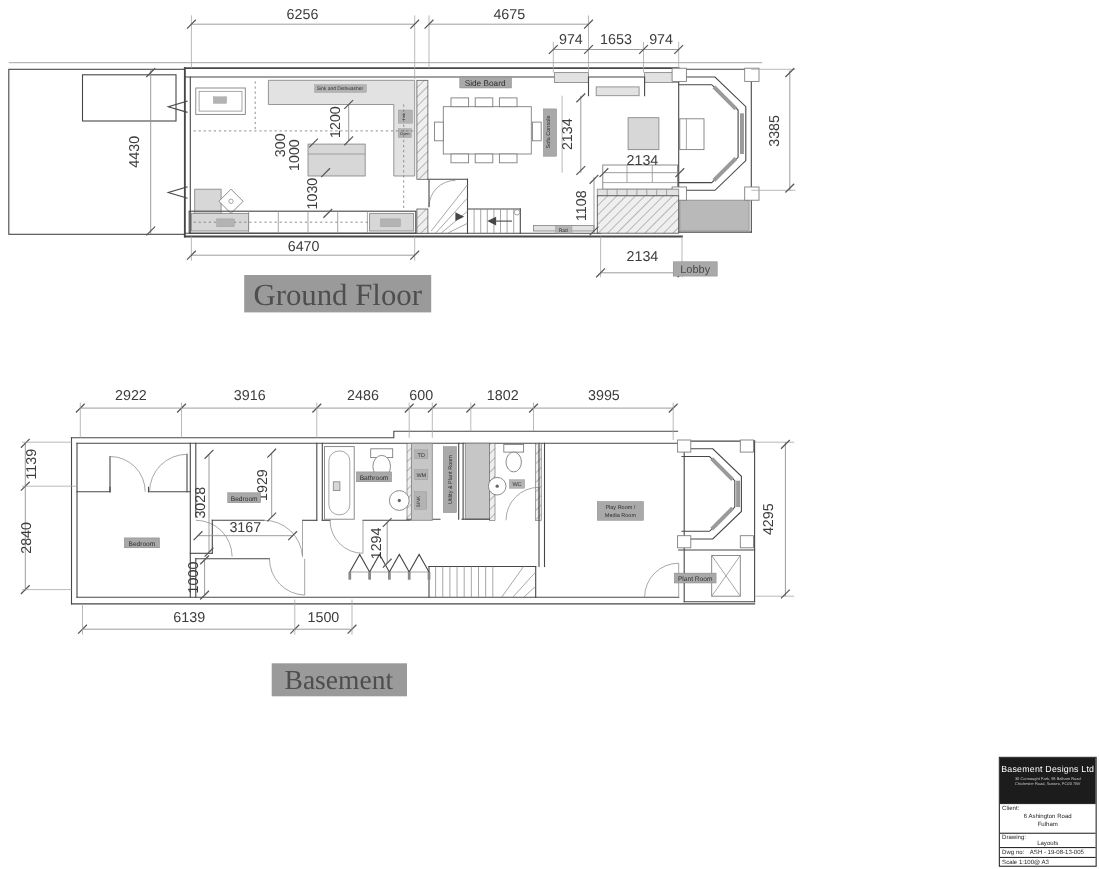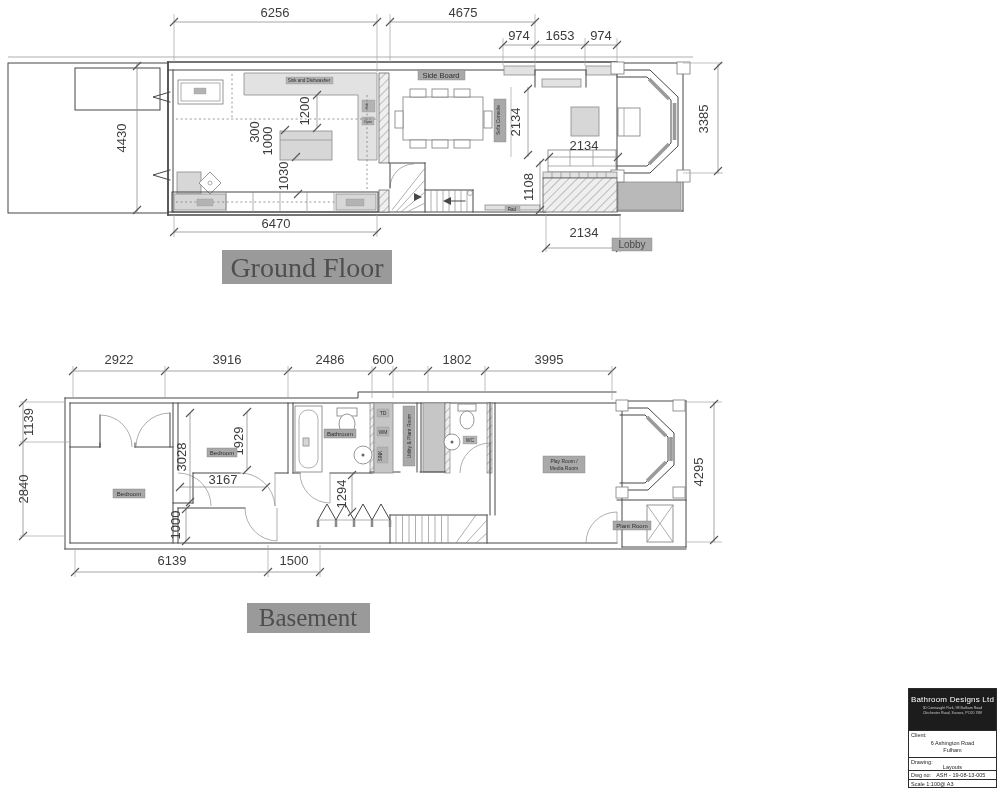--- a/index.html
+++ b/index.html
@@ -488,21 +488,21 @@
     <rect x="613" y="521" width="38" height="9" class="badge"></rect>
     <text x="632" y="528" class="btx f6">Plant Room</text>
 
     <rect x="247" y="603" width="123" height="30" class="titlebox"></rect>
     <text x="308" y="626" class="titletx" style="font-size:25px">Basement</text>
   </g>
 </svg>
 
 <div id="tblock">
   <div id="tb-head">
-    <div id="tb-company">Bathroom Designs Ltd</div>
+    <div id="tb-company">Basement Designs Ltd</div>
     <div class="tb-addr">30 Connaught Park, 98 Balham Road</div>
     <div class="tb-addr" style="margin-top:0">Chichester Road, Sussex, PO20 7BV</div>
   </div>
   <div class="tb-row" id="tb-client">
     <div class="tb-label">Client:</div>
     <div class="tb-val">
       <div>6 Ashington Road</div>
       <div>Fulham</div>
     </div>
   </div>

